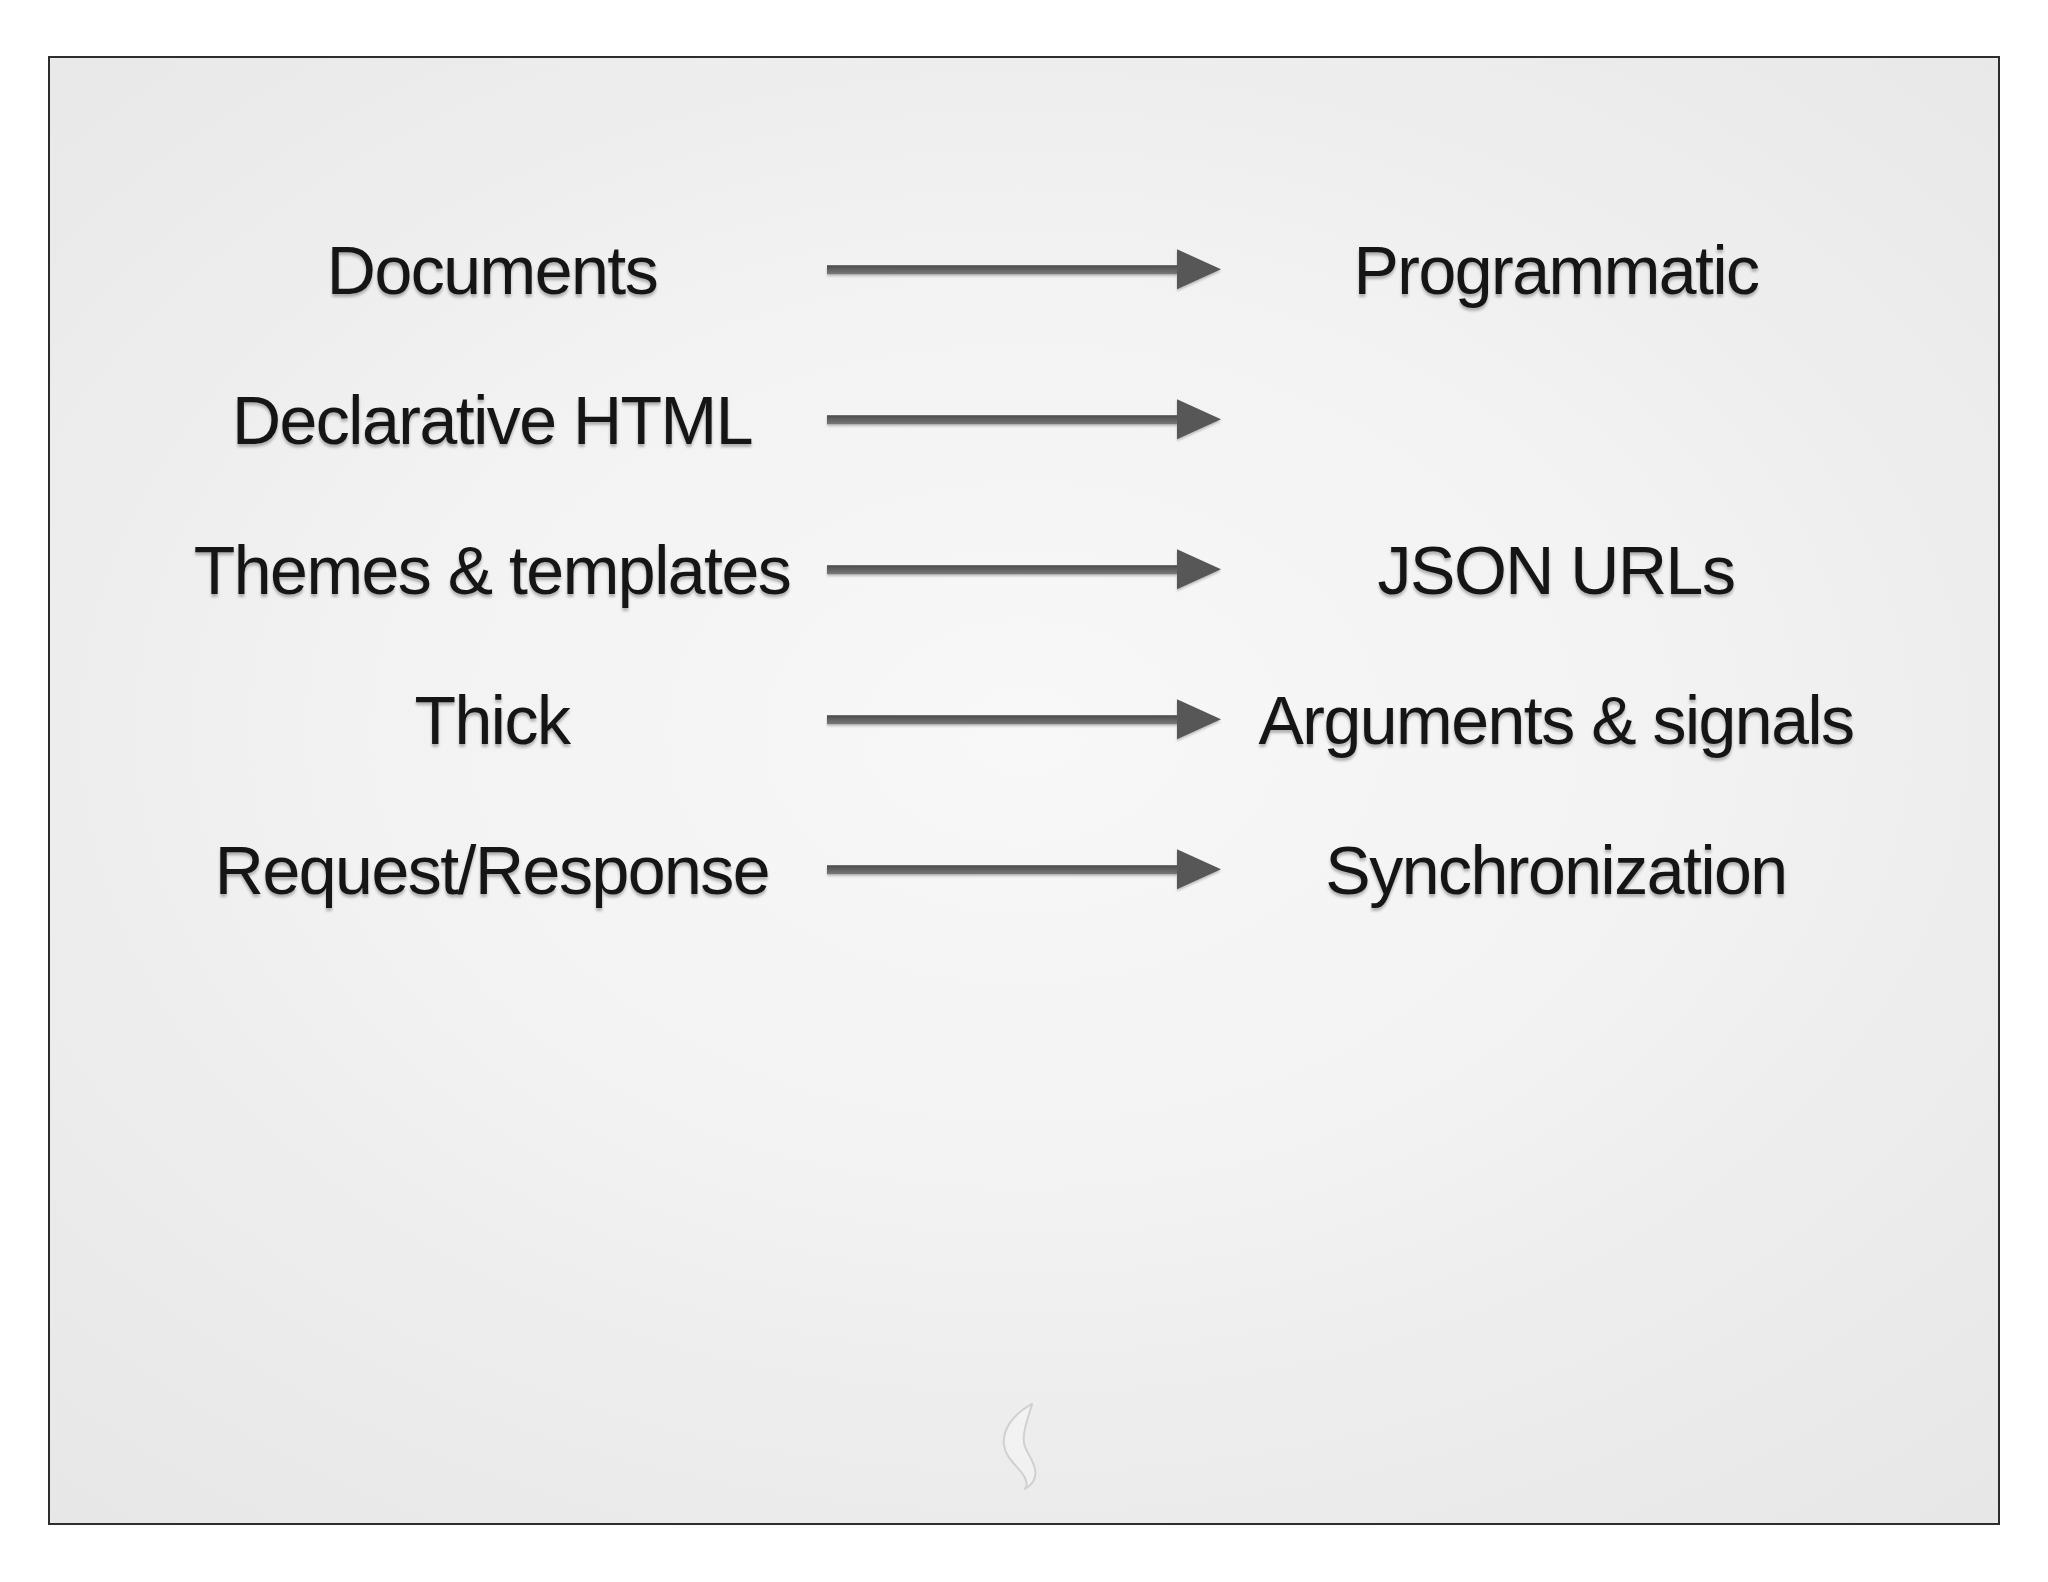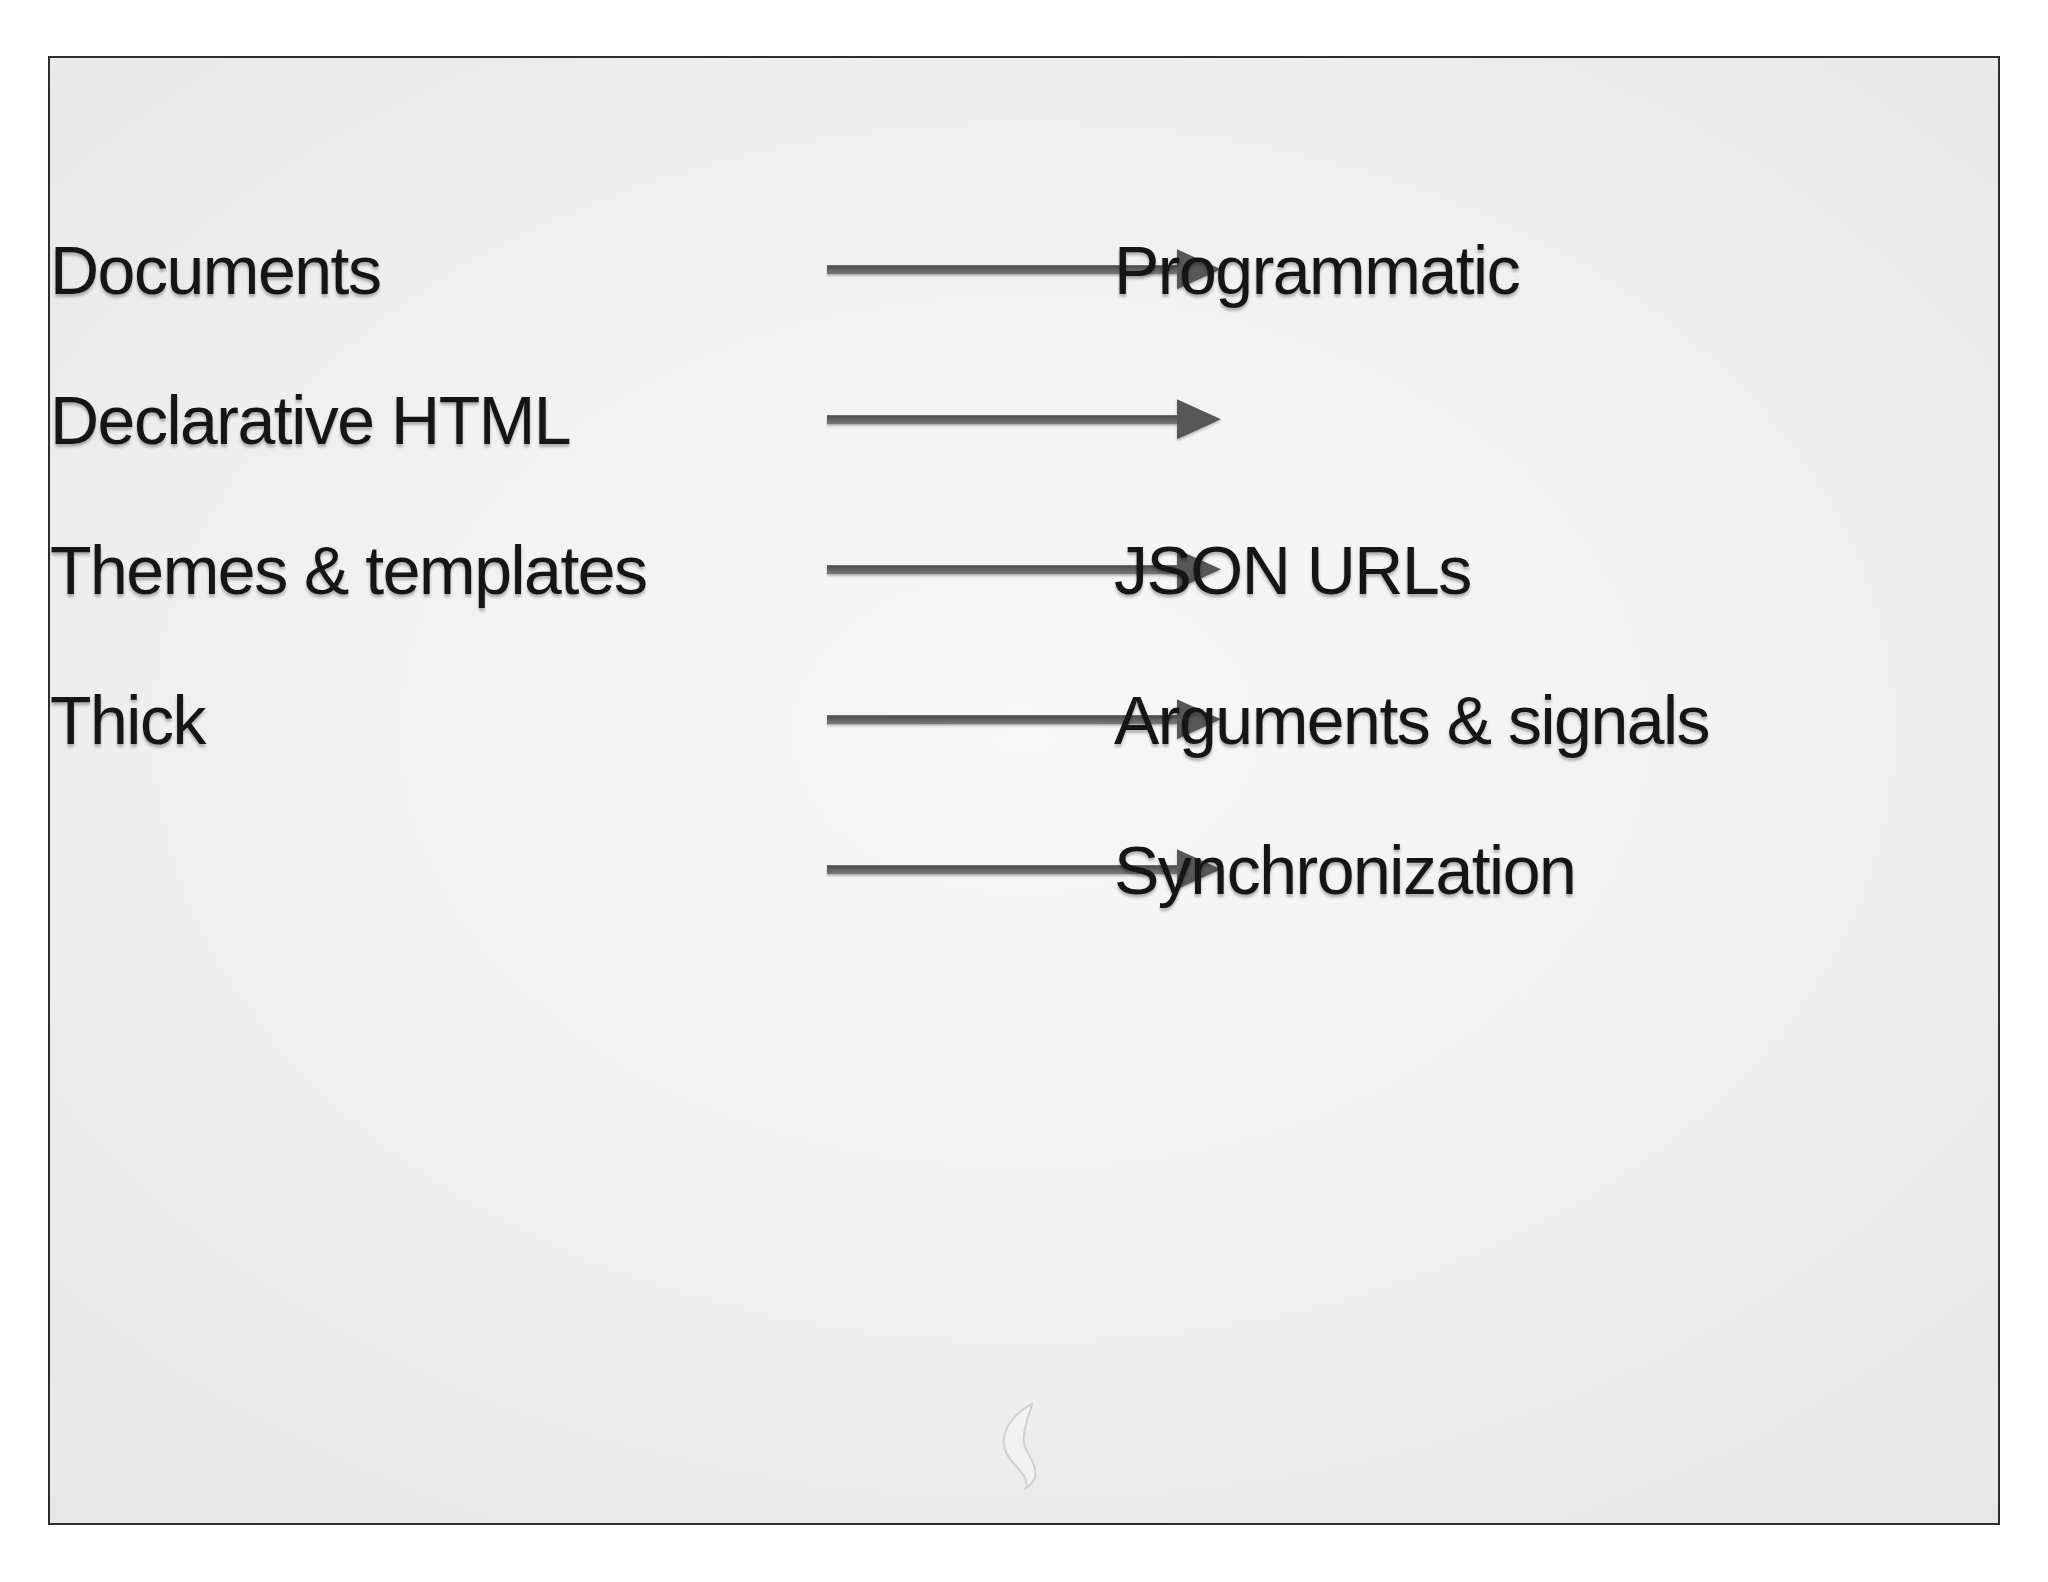--- a/index.html
+++ b/index.html
@@ -33,20 +33,21 @@
     position: relative;
     height: 150px;
   }
   .cell {
     position: absolute;
     top: 0;
     height: 150px;
     width: 884px;
     display: flex;
     align-items: center;
+    justify-content: center;
   }
   .cell.left  { left: 0; }
   .cell.right { right: 0; }
   .term {
     font-size: 68px;
     line-height: 1;
     color: #151515;
     letter-spacing: -1.5px;
     white-space: nowrap;
     text-shadow: 0 3px 3px rgba(0,0,0,0.28);
@@ -134,20 +135,23 @@
         <div class="arrow">
           <span class="shaft"></span>
           <span class="head"></span>
         </div>
         <div class="cell right">
           <span class="term">Arguments &amp; signals</span>
         </div>
       </div>
 
       <div class="row">
+        <div class="cell left">
+          <span class="term">Request/Response</span>
+        </div>
         <div class="arrow">
           <span class="shaft"></span>
           <span class="head"></span>
         </div>
         <div class="cell right">
           <span class="term">Synchronization</span>
         </div>
       </div>
 
     </div>

